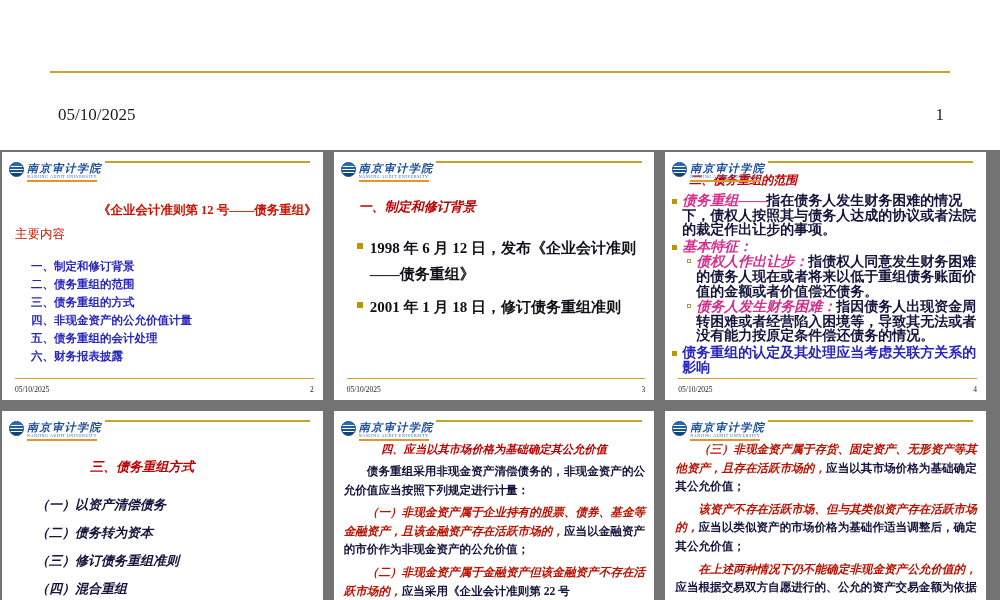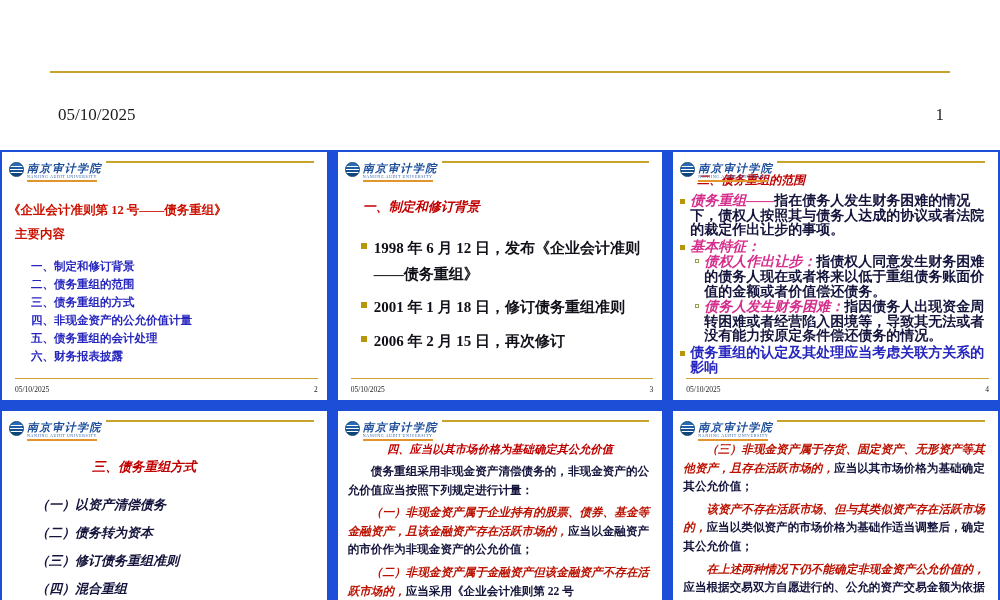--- a/index.html
+++ b/index.html
@@ -13,22 +13,22 @@
   .page { position:absolute; inset:0; background:#fff; }
 
   
   .gold-rule { position:absolute; left:50px; right:50px; top:71px; border-top:2px solid #C7A32C; }
   .header-date { position:absolute; left:58px; top:105px; font-size:17px; color:#1c1c1c; }
   .header-page { position:absolute; right:56px; top:105px; font-size:17px; color:#1c1c1c; }
 
   
   .slides-grid {
     position:absolute; left:0; right:0; top:150px; height:450px;
-    background:#1d4ed8;
-    padding:2px 2px 0 2px;
+    background:#737373;
+    padding:2px 14px 0 2px;
     display:grid;
     grid-template-columns:repeat(3,1fr);
     grid-auto-rows:248px;
     gap:11px;
     overflow:hidden;
   }
   .slide { background:#fff; position:relative; overflow:hidden; }
 
   .topline { position:absolute; top:9px; left:32%; right:4%; border-top:2px solid #C7A32C; }
 
@@ -40,22 +40,22 @@
     border:1px solid #0F4478;
   }
   .logo-cn { display:block; font-size:11px; font-weight:bold; font-style:italic; color:#1D4E9B; letter-spacing:1.5px; line-height:13px; white-space:nowrap; }
   .logo-en { display:block; font-size:4px; color:#2A5CA8; letter-spacing:.6px; border-bottom:2px solid #E2952B; padding-bottom:1px; width:max-content; line-height:4px; }
 
   
   .foot-line { position:absolute; left:13px; right:9px; bottom:21px; border-top:1.5px solid #C7A32C; }
   .slide-footer { position:absolute; left:13px; right:9px; bottom:6px; display:flex; justify-content:space-between; font-size:7.5px; color:#222; }
 
   
-  .s1-title { margin:50px 6px 0; text-align:left; color:#CC1100; font-weight:bold; font-size:12.5px; white-space:nowrap; }
-  .s1-sub   { margin:7px 0 0 13px; color:#CC1100; font-weight:bold; font-size:12.5px; }
+  .s1-title { margin:50px 6px 0; text-align:right; color:#CC1100; font-weight:bold; font-size:12.5px; white-space:nowrap; }
+  .s1-sub   { margin:7px 0 0 13px; color:#CC1100; font-weight:normal; font-size:12.5px; }
   .s1-list  { margin:14px 0 0 29px; list-style:none; color:#2626BF; font-weight:bold; font-size:11.5px; line-height:18px; }
 
   
   .s2-title { margin:46px 0 0 25px; color:#C00000; font-weight:bold; font-style:italic; font-size:13px; }
   .s2-list  { margin:20px 8px 0 23px; list-style:none; font-size:15px; line-height:1.7; color:#101018; font-weight:bold; }
   .s2-list li { display:flex; gap:7px; margin-bottom:8px; }
   .sq-gold  { flex:none; width:6px; height:6px; background:#B8960C; margin-top:7px; }
 
   
   .s3-title { margin:20px 0 0 24px; color:#C00000; font-weight:bold; font-style:italic; font-size:12px; }
@@ -127,24 +127,20 @@
       <div class="s2-title">一、制定和修订背景</div>
       <ul class="s2-list">
         <li>
             <span class="sq-gold"></span>
             <span>1998 年 6 月 12 日，发布《企业会计准则——债务重组》</span>
           </li>
         <li>
             <span class="sq-gold"></span>
             <span>2001 年 1 月 18 日，修订债务重组准则</span>
           </li>
-        <li>
-            <span class="sq-gold"></span>
-            <span>2006 年 2 月 15 日，再次修订</span>
-          </li>
       </ul>
       <div class="foot-line"></div>
       <div class="slide-footer">
         <span>05/10/2025</span>
         <span>3</span>
       </div>
     </section>
 
     <section class="slide s3">
       <div class="topline"></div>

